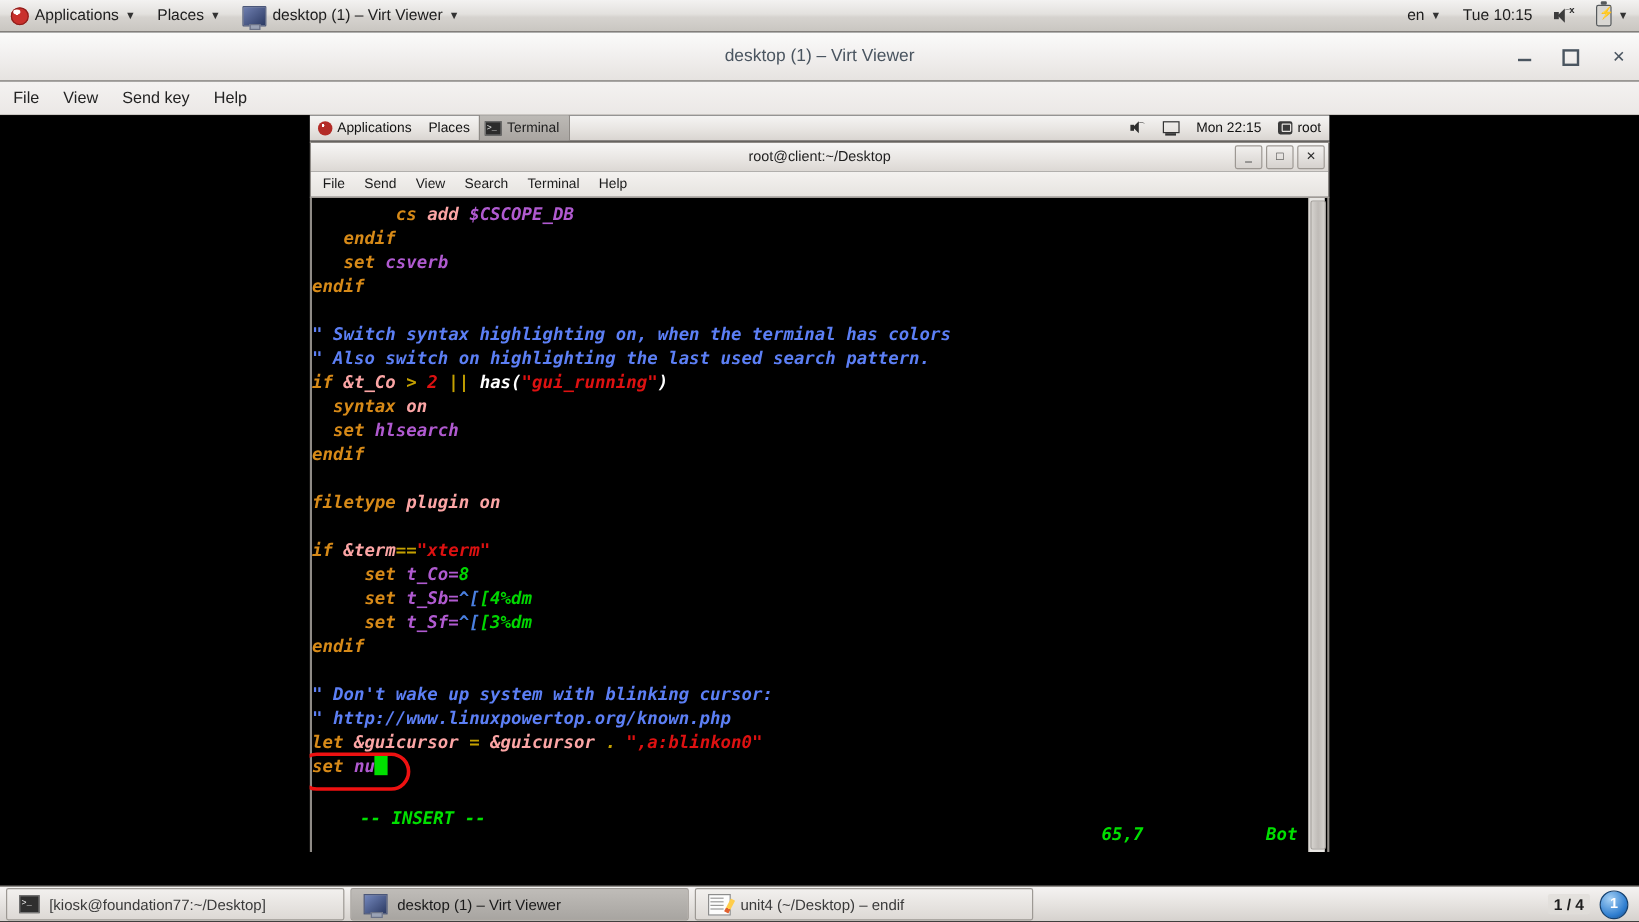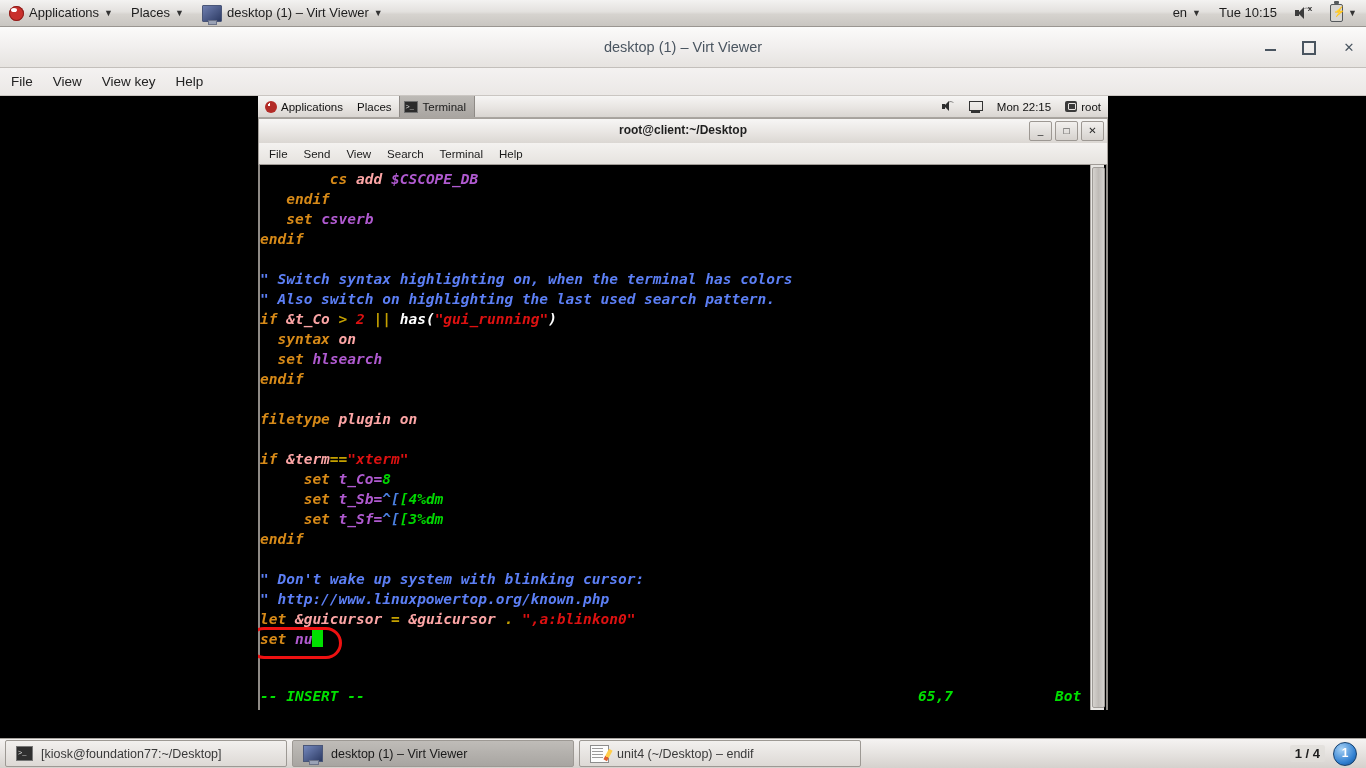--- a/index.html
+++ b/index.html
@@ -169,21 +169,21 @@
     background: #000;
   }
   .term-titlebar {
     position: relative; width: 850px; height: 25px;
     background: linear-gradient(to bottom, #f7f6f5 0%, #e9e6e3 55%, #dbd7d3 100%);
     border: 1px solid #a6a19c; border-bottom: none;
     box-sizing: border-box;
   }
   .term-title {
     position:absolute; left:0; top:0; width:100%; height:23px; line-height:23px;
-    text-align:center; font-size:12px; font-weight:bold; color:#1f1f1f;
+    text-align:center; font-size:12px; font-weight:normal; color:#1f1f1f;
   }
   .term-wbtns { position:absolute; right:3px; top:2px; display:flex; gap:3px; }
   .term-wbtn {
     width:21px; height:18px;
     background: linear-gradient(to bottom,#f2f0ee,#d6d2ce);
     border:1px solid #9d9893; border-radius:2px;
     font-size:10px; color:#2b2b2b; text-align:center; line-height:17px;
   }
   .term-menubar {
     position: relative; width: 850px; height: 22px;
@@ -370,21 +370,21 @@
     <div class="vv-btns">
       <span class="vv-min"></span>
       <span class="vv-max"></span>
       <span class="vv-btn">✕</span>
     </div>
   </div>
 
   <div class="vv-menubar">
     <span class="mi">File</span>
     <span class="mi">View</span>
-    <span class="mi">View key</span>
+    <span class="mi">Send key</span>
     <span class="mi">Help</span>
   </div>
 
   <div class="vv-canvas"></div>
 
   <div class="guest">
 
     <div class="guest-panel">
       <div class="gi">
         <span class="redhat-mini"></span>
@@ -437,21 +437,21 @@
         <span class="tmi">View</span>
         <span class="tmi">Search</span>
         <span class="tmi">Terminal</span>
         <span class="tmi">Help</span>
       </div>
 
       <div class="term-body">
         <div class="term-text" id="vim-buffer"><div class="term-line"><span class="c-plain">        </span><span class="c-key">cs </span><span class="c-id">add </span><span class="c-var">$CSCOPE_DB</span></div><div class="term-line"><span class="c-plain">   </span><span class="c-key">endif</span></div><div class="term-line"><span class="c-plain">   </span><span class="c-key">set </span><span class="c-var">csverb</span></div><div class="term-line"><span class="c-key">endif</span></div><div class="term-line">&nbsp;</div><div class="term-line"><span class="c-cmt">" Switch syntax highlighting on, when the terminal has colors</span></div><div class="term-line"><span class="c-cmt">" Also switch on highlighting the last used search pattern.</span></div><div class="term-line"><span class="c-key">if </span><span class="c-id">&amp;t_Co</span><span class="c-op"> &gt; </span><span class="c-str">2</span><span class="c-op"> || </span><span class="c-fn">has(</span><span class="c-str">"gui_running"</span><span class="c-fn">)</span></div><div class="term-line"><span class="c-plain">  </span><span class="c-key">syntax </span><span class="c-id">on</span></div><div class="term-line"><span class="c-plain">  </span><span class="c-key">set </span><span class="c-var">hlsearch</span></div><div class="term-line"><span class="c-key">endif</span></div><div class="term-line">&nbsp;</div><div class="term-line"><span class="c-key">filetype </span><span class="c-id">plugin on</span></div><div class="term-line">&nbsp;</div><div class="term-line"><span class="c-key">if </span><span class="c-id">&amp;term</span><span class="c-op">==</span><span class="c-str">"xterm"</span></div><div class="term-line"><span class="c-plain">     </span><span class="c-key">set </span><span class="c-var">t_Co=</span><span class="c-num">8</span></div><div class="term-line"><span class="c-plain">     </span><span class="c-key">set </span><span class="c-var">t_Sb=</span><span class="c-spec">^[</span><span class="c-num">[4%dm</span></div><div class="term-line"><span class="c-plain">     </span><span class="c-key">set </span><span class="c-var">t_Sf=</span><span class="c-spec">^[</span><span class="c-num">[3%dm</span></div><div class="term-line"><span class="c-key">endif</span></div><div class="term-line">&nbsp;</div><div class="term-line"><span class="c-cmt">" Don't wake up system with blinking cursor:</span></div><div class="term-line"><span class="c-cmt">" http://www.linuxpowertop.org/known.php</span></div><div class="term-line"><span class="c-key">let </span><span class="c-id">&amp;guicursor</span><span class="c-op"> = </span><span class="c-id">&amp;guicursor</span><span class="c-op"> . </span><span class="c-str">",a:blinkon0"</span></div><div class="term-line"><span class="c-key">set </span><span class="c-var">nu</span><span class="cursor-blk"></span></div></div>
 
         <div class="term-status" id="vim-status">
-          <span style="position:absolute; left:0px; bottom:6px;">-- INSERT --</span>
+          <span style="position:absolute; left:0px; bottom:19px;padding-left:40px;">-- INSERT --</span>
           <span style="position:absolute; left:658px; bottom:6px;">65,7</span>
           <span style="position:absolute; left:795px; bottom:6px;">Bot</span>
         </div>
 
         <div class="term-scrollbar">
           <div class="term-scroll-thumb"></div>
         </div>
       </div>
 
     </div>

